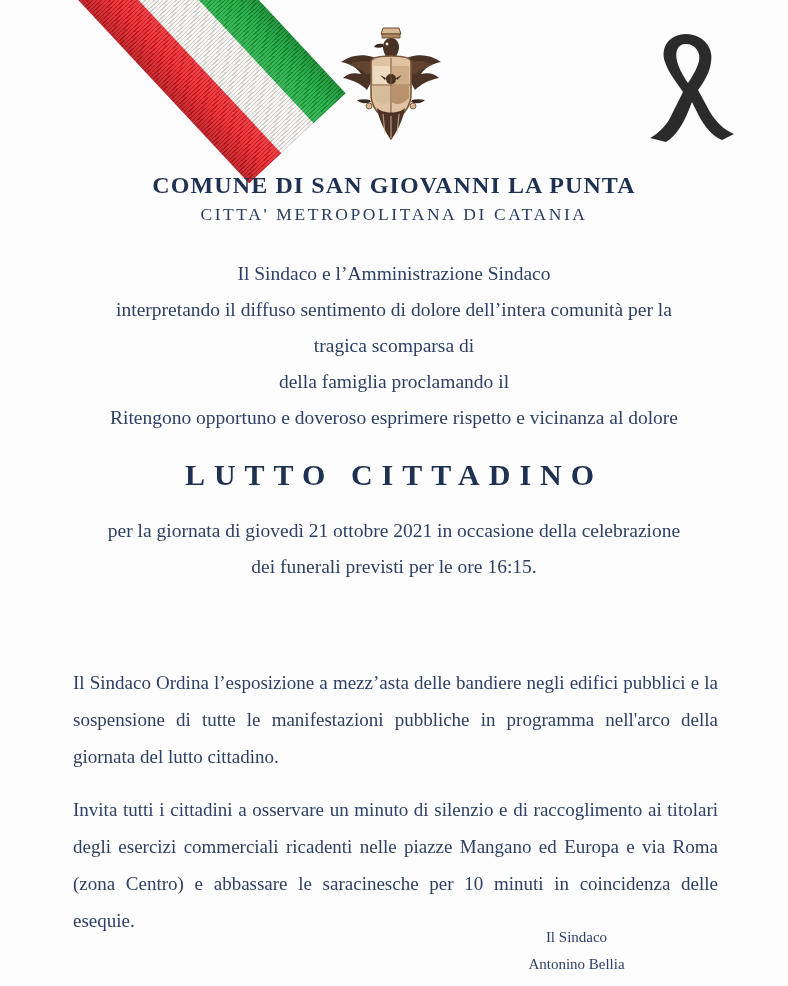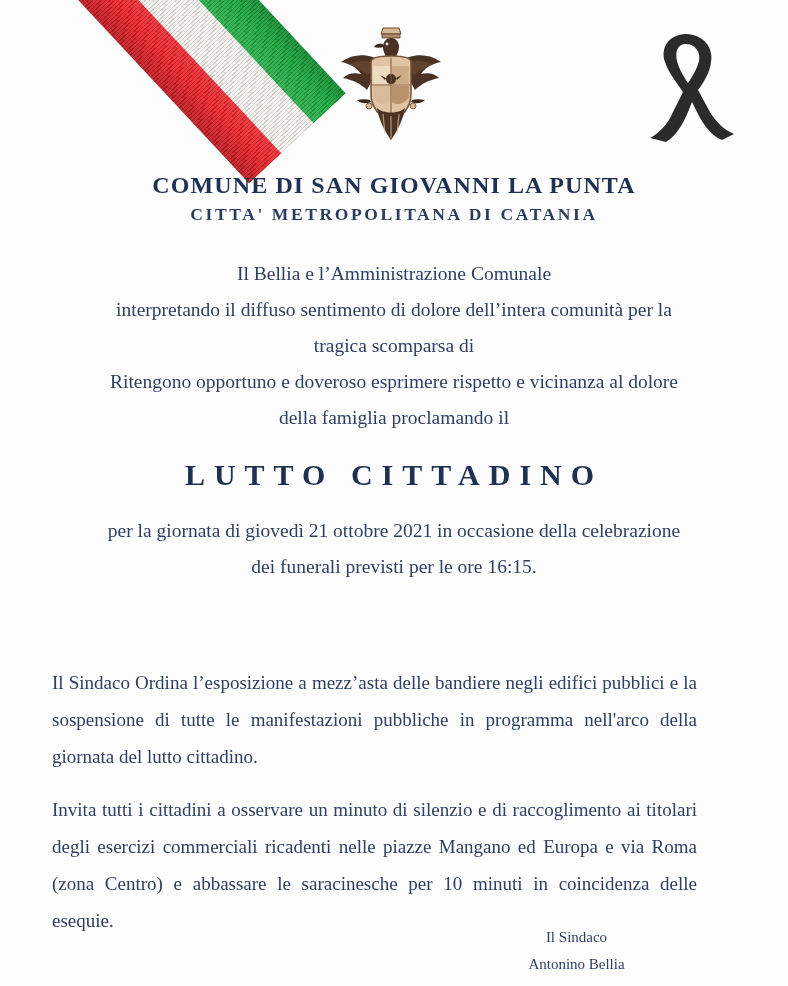--- a/index.html
+++ b/index.html
@@ -92,21 +92,21 @@
     font-size: 24px;
     font-weight: bold;
     letter-spacing: 1.1px;
     color: #1e3152;
     line-height: 1.25;
     white-space: nowrap;
   }
   .hdr .line2 {
     margin-top: 4px;
     font-size: 17.5px;
-    font-weight: bold;
+    font-weight: normal;
     letter-spacing: 2.6px;
     color: #2a3c60;
     line-height: 1.25;
     white-space: nowrap;
   }
 
   
   .center-block {
     position: absolute;
     left: 64px;
@@ -133,21 +133,21 @@
     font-size: 30px !important;
     font-weight: bold;
     letter-spacing: 9px;
     color: #1e3152 !important;
     line-height: 40px !important;
   }
 
   
   .just-block {
     position: absolute;
-    left: 52px;
+    left: 73px;
     top: 664px;
     width: 645px;
   }
   .just-block p {
     margin: 0 0 16px 0;
     font-size: 19px;
     line-height: 37px;
     text-align: justify;
     text-justify: inter-word;
     color: #2d3f63;
@@ -239,25 +239,25 @@
                C39 24 41 16 50 16 Z" fill="#2b2b2b"></path>
     </svg>
   </div>
 
   <div class="hdr">
     <div class="line1">COMUNE DI SAN GIOVANNI LA PUNTA</div>
     <div class="line2">CITTA' METROPOLITANA DI CATANIA</div>
   </div>
 
   <div class="center-block">
-    <p>Il Bellia e l’Amministrazione Comunale</p>
+    <p>Il Sindaco e l’Amministrazione Sindaco</p>
     <p>interpretando il diffuso sentimento di dolore dell’intera comunità per la</p>
     <p>tragica scomparsa di</p>
+    <p>della famiglia proclamando il</p>
     <p>Ritengono opportuno e doveroso esprimere rispetto e vicinanza al dolore</p>
-    <p>della famiglia proclamando il</p>
     <p class="lutto">LUTTO CITTADINO</p>
     <p>per la giornata di giovedì 21 ottobre 2021 in occasione della celebrazione</p>
     <p>dei funerali previsti per le ore 16:15.</p>
   </div>
 
   <div class="just-block">
     <p>Il Sindaco Ordina l’esposizione a mezz’asta delle bandiere negli edifici pubblici e la sospensione di tutte le manifestazioni pubbliche in programma nell'arco della giornata del lutto cittadino.</p>
     <p>Invita tutti i cittadini a osservare un minuto di silenzio e di raccoglimento ai titolari degli esercizi commerciali ricadenti nelle piazze Mangano ed Europa e via Roma (zona Centro) e abbassare le saracinesche per 10 minuti in coincidenza delle esequie.</p>
   </div>
 

